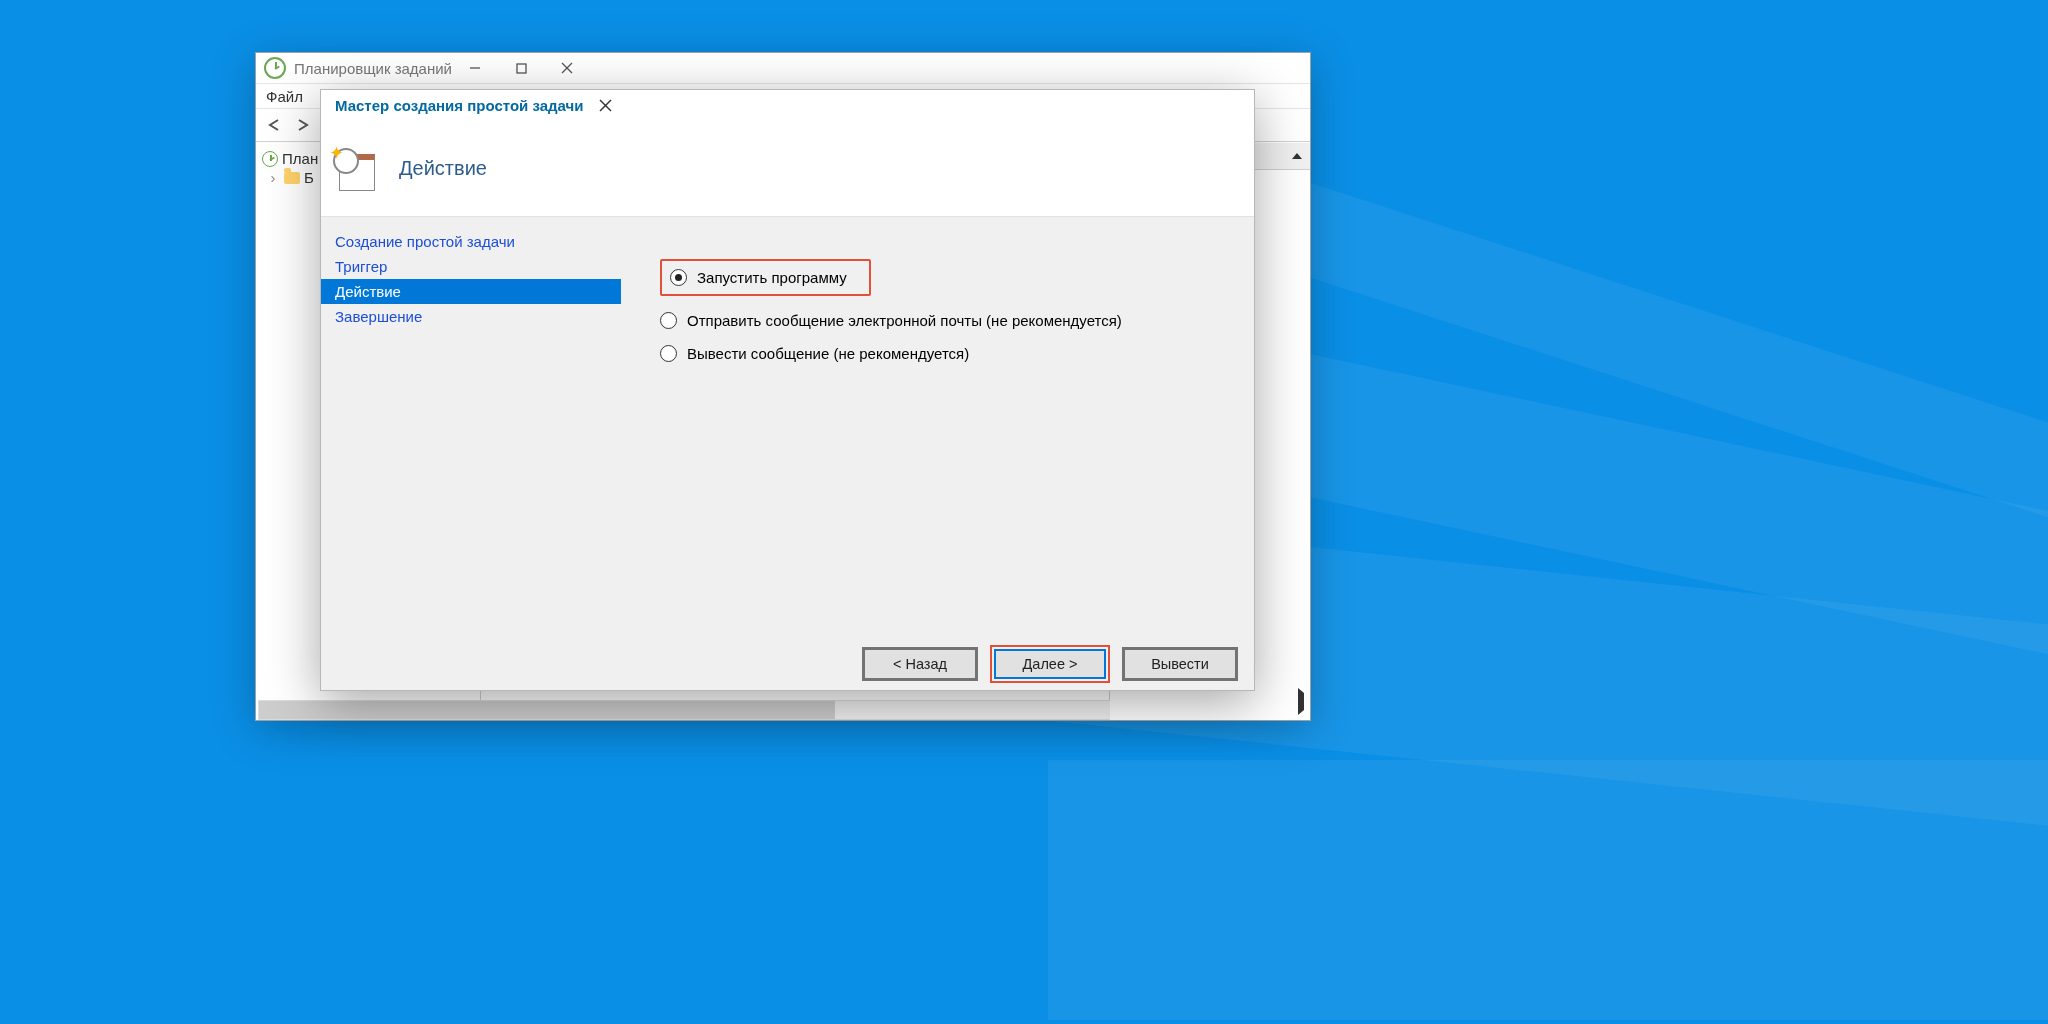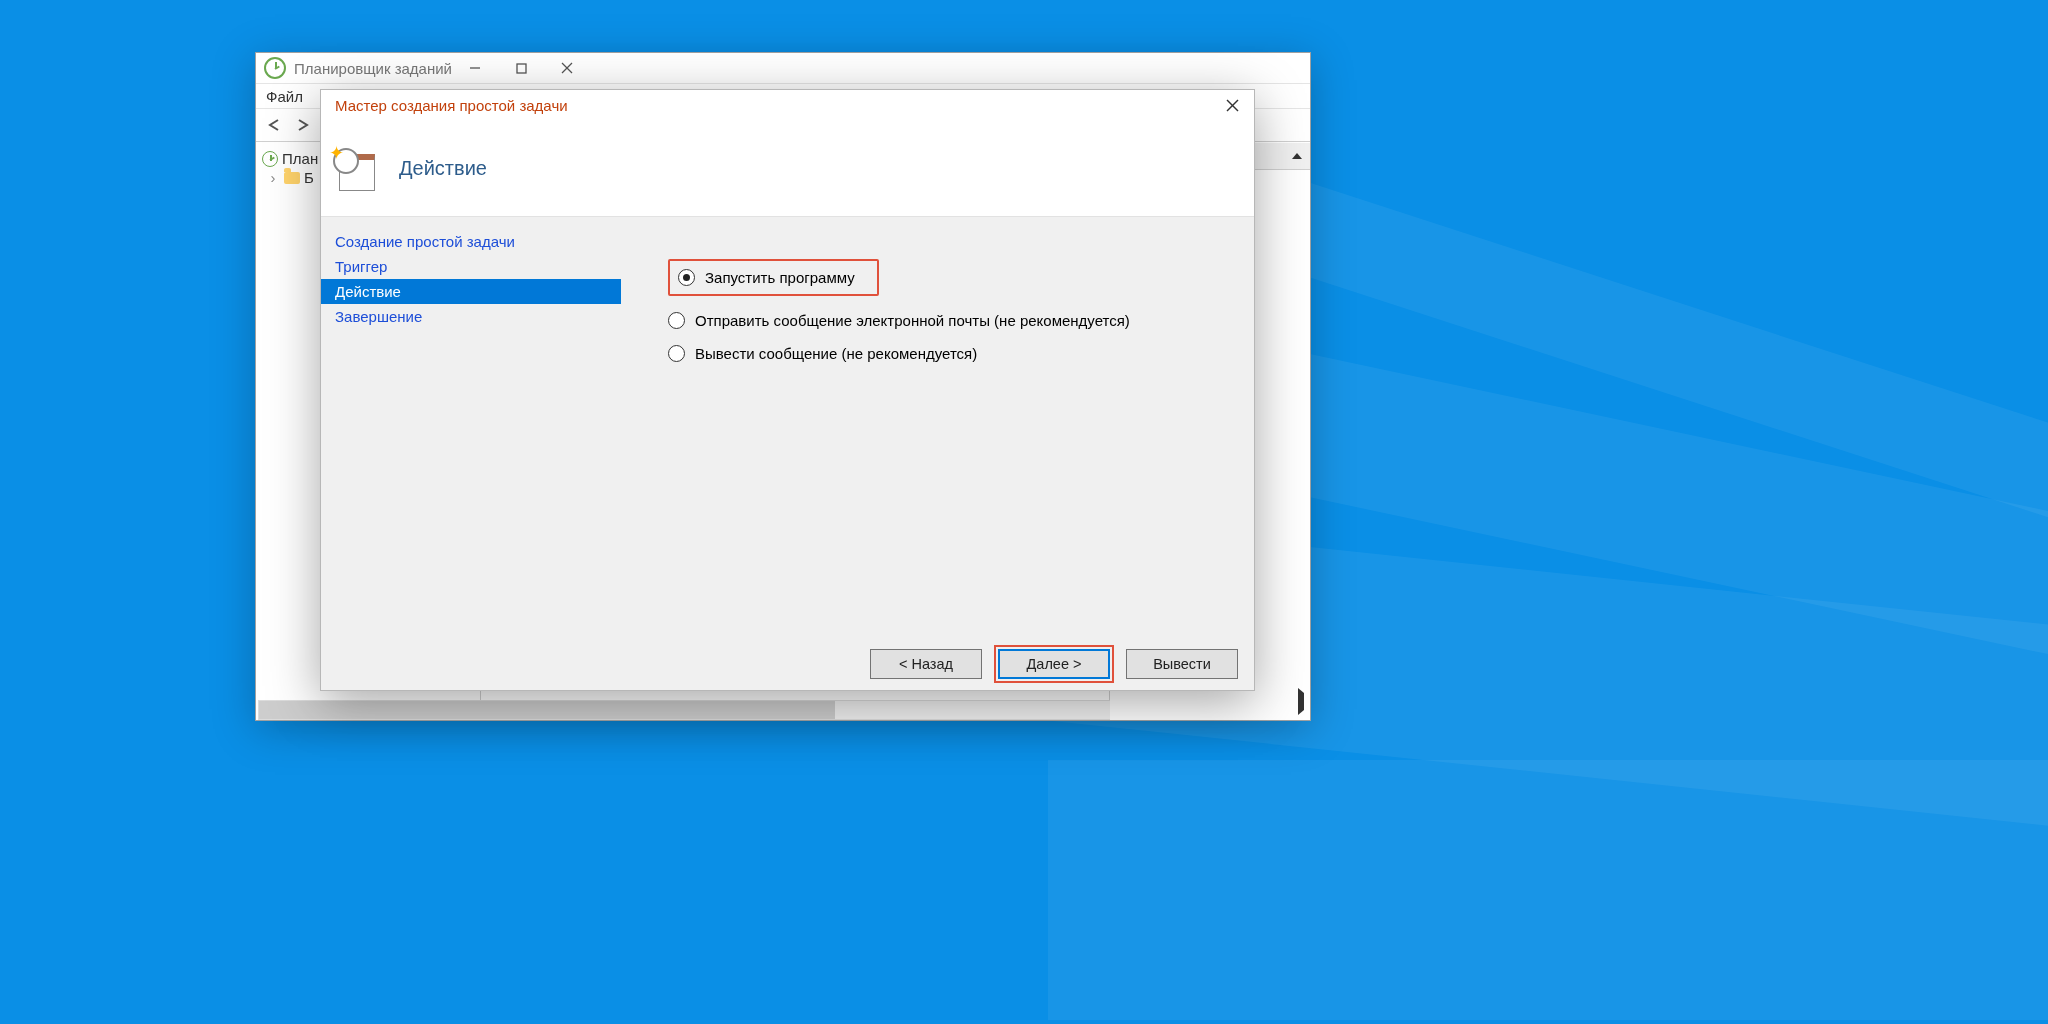--- a/index.html
+++ b/index.html
@@ -52,46 +52,46 @@
   .folder-ico{width:16px;height:12px;background:#ffd36b;border-radius:2px;position:relative;display:inline-block}
   .folder-ico:before{content:"";position:absolute;left:0;top:-4px;width:7px;height:4px;background:#ffd36b;border-radius:2px 2px 0 0}
 
   
   .dialog {
     position:absolute; left:320px; top:89px; width:933px; height:600px;
     background:#f0f0f0; border:1px solid #b7b7b7;
     box-shadow:0 12px 48px rgba(0,0,0,.35);
     display:flex; flex-direction:column;
   }
-  .dlg-titlebar{height:30px;background:#fff;display:flex;align-items:center;justify-content:space-between;
-    padding-left:14px;font-size:15px;color:#c2410c;}
+  .dlg-titlebar{height:30px;background:#fff;display:flex;align-items:center;
+    padding-left:14px;font-size:15px;color:#0369a1;font-weight:bold;}
   .dlg-close{width:44px;height:30px;display:flex;align-items:center;justify-content:center}
 
   .dlg-header{height:96px;background:#fff;display:flex;align-items:center;padding-left:12px;gap:22px;
     border-bottom:1px solid #e2e2e2}
   .hdr-ico-box{width:44px;height:40px;position:relative}
   .hdr-ico-box .cal{position:absolute;inset:6px 0 0 6px;width:34px;height:30px;background:#fff;border:1px solid #888;border-top:6px solid #b06a4a}
   .hdr-ico-box .clk{position:absolute;left:0;top:0;width:22px;height:22px;border:2px solid #888;border-radius:50%;background:#fff}
   .hdr-ico-box .star{position:absolute;left:-4px;top:-6px;color:#ffb300;font-size:18px}
   .hdr-title{font-size:20px;color:#2d5c8b}
 
   .dlg-body{flex:1;display:flex;min-height:0}
   .steps{width:300px;border-right:1px solid transparent;padding-top:12px}
   .step{padding:4px 14px;font-size:15px;color:#1d4ed8;cursor:default}
   .step.current{background:#0178d7;color:#fff}
   .content{flex:1;padding:26px 38px}
   .prompt{margin-bottom:34px;color:#222}
 
-  .opt-row{display:flex;align-items:center;gap:10px;margin:16px 8px}
+  .opt-row{display:flex;align-items:center;gap:10px;margin:16px 0}
   .radio{width:15px;height:15px;border:1px solid #333;border-radius:50%;display:inline-flex;align-items:center;justify-content:center;background:#fff}
   .radio.checked:after{content:"";width:7px;height:7px;border-radius:50%;background:#222}
   .highlight-box{display:inline-flex;align-items:center;gap:10px;border:2px solid #e0513b;padding:8px 22px 8px 8px;border-radius:2px}
 
   .dlg-footer{height:52px;display:flex;align-items:center;justify-content:flex-end;gap:12px;padding-right:16px}
-  .btn{min-width:86px;height:28px;border:1px solid #737373;background:#e1e1e1;display:flex;align-items:center;justify-content:center;font-size:14.5px;color:#222;padding:0 12px}
+  .btn{min-width:86px;height:28px;border:3px solid #737373;background:#e1e1e1;display:flex;align-items:center;justify-content:center;font-size:14.5px;color:#222;padding:0 12px}
   .btn.focus{border:1px solid #0178d7;box-shadow:inset 0 0 0 1px #0178d7}
   .btn-hl{border:2px solid #e0513b;padding:2px;display:inline-flex}
 </style>
 </head>
 <body>
 
 <div class="wallpaper">
   <div class="beam" style="right:-200px;top:100px;width:1200px;height:90px;transform:rotate(18deg)"></div>
   <div class="beam" style="right:-200px;top:300px;width:1200px;height:140px;transform:rotate(12deg)"></div>
   <div class="beam" style="right:-200px;top:520px;width:1200px;height:200px;transform:rotate(6deg)"></div>

